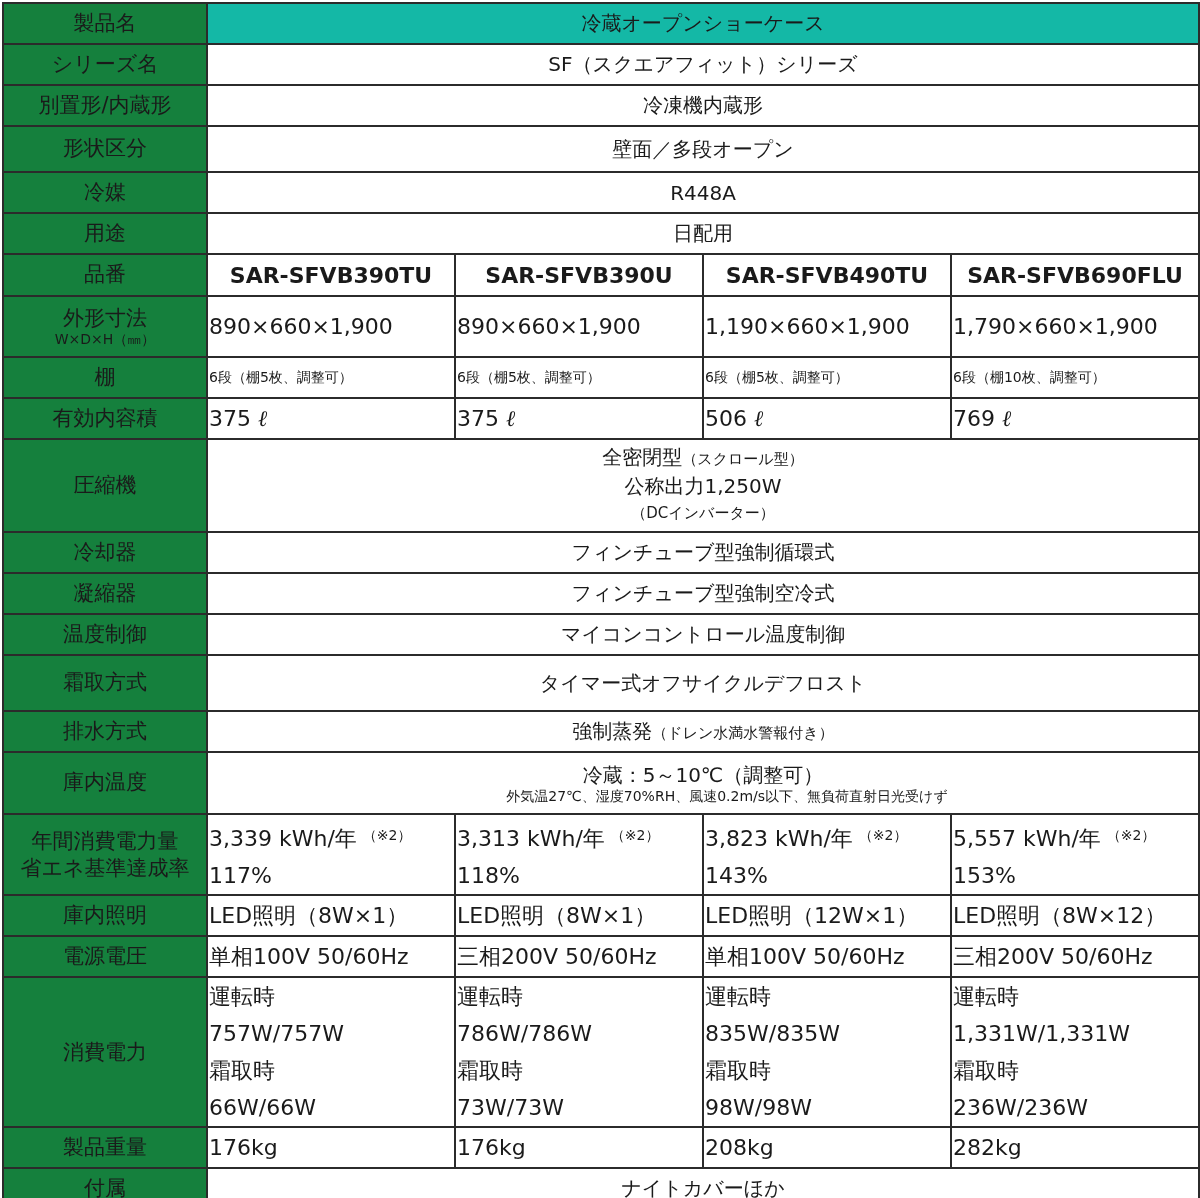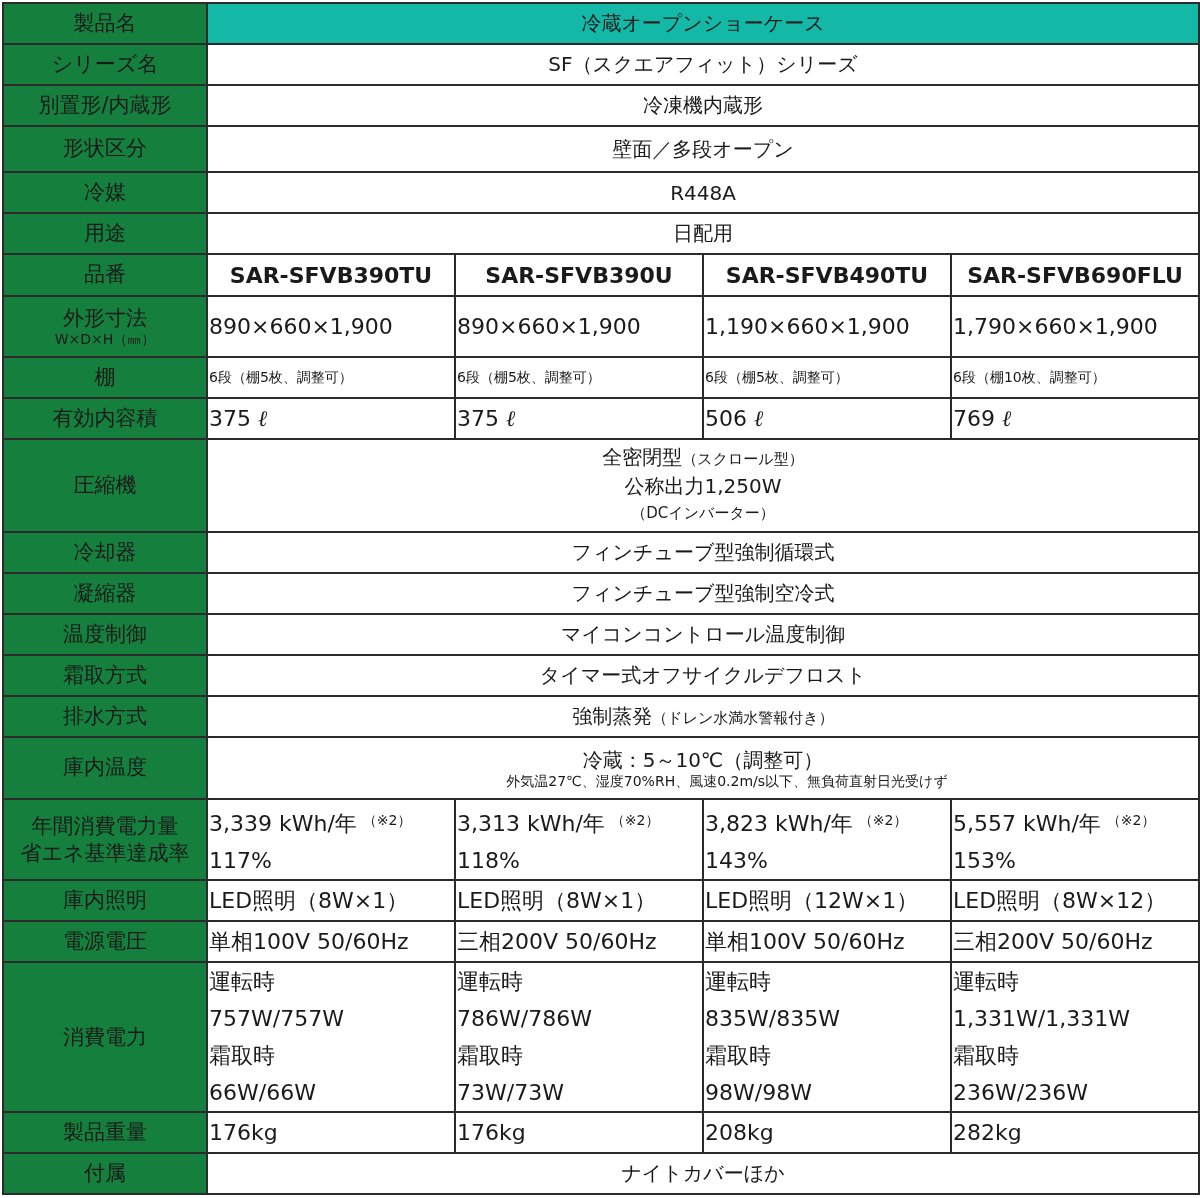--- a/index.html
+++ b/index.html
@@ -126,21 +126,21 @@
     <td class="full" colspan="4">フィンチューブ型強制循環式</td>
   </tr>
   <tr style="height:41px">
     <td class="label">凝縮器</td>
     <td class="full" colspan="4">フィンチューブ型強制空冷式</td>
   </tr>
   <tr style="height:41px">
     <td class="label">温度制御</td>
     <td class="full" colspan="4">マイコンコントロール温度制御</td>
   </tr>
-  <tr style="height:41px">
+  <tr style="height:56px">
     <td class="label">霜取方式</td>
     <td class="full" colspan="4">タイマー式オフサイクルデフロスト</td>
   </tr>
   <tr style="height:41px">
     <td class="label">排水方式</td>
     <td class="full" colspan="4">
       <span>強制蒸発</span><span class="small">（ドレン水満水警報付き）</span>
     </td>
   </tr>
 

